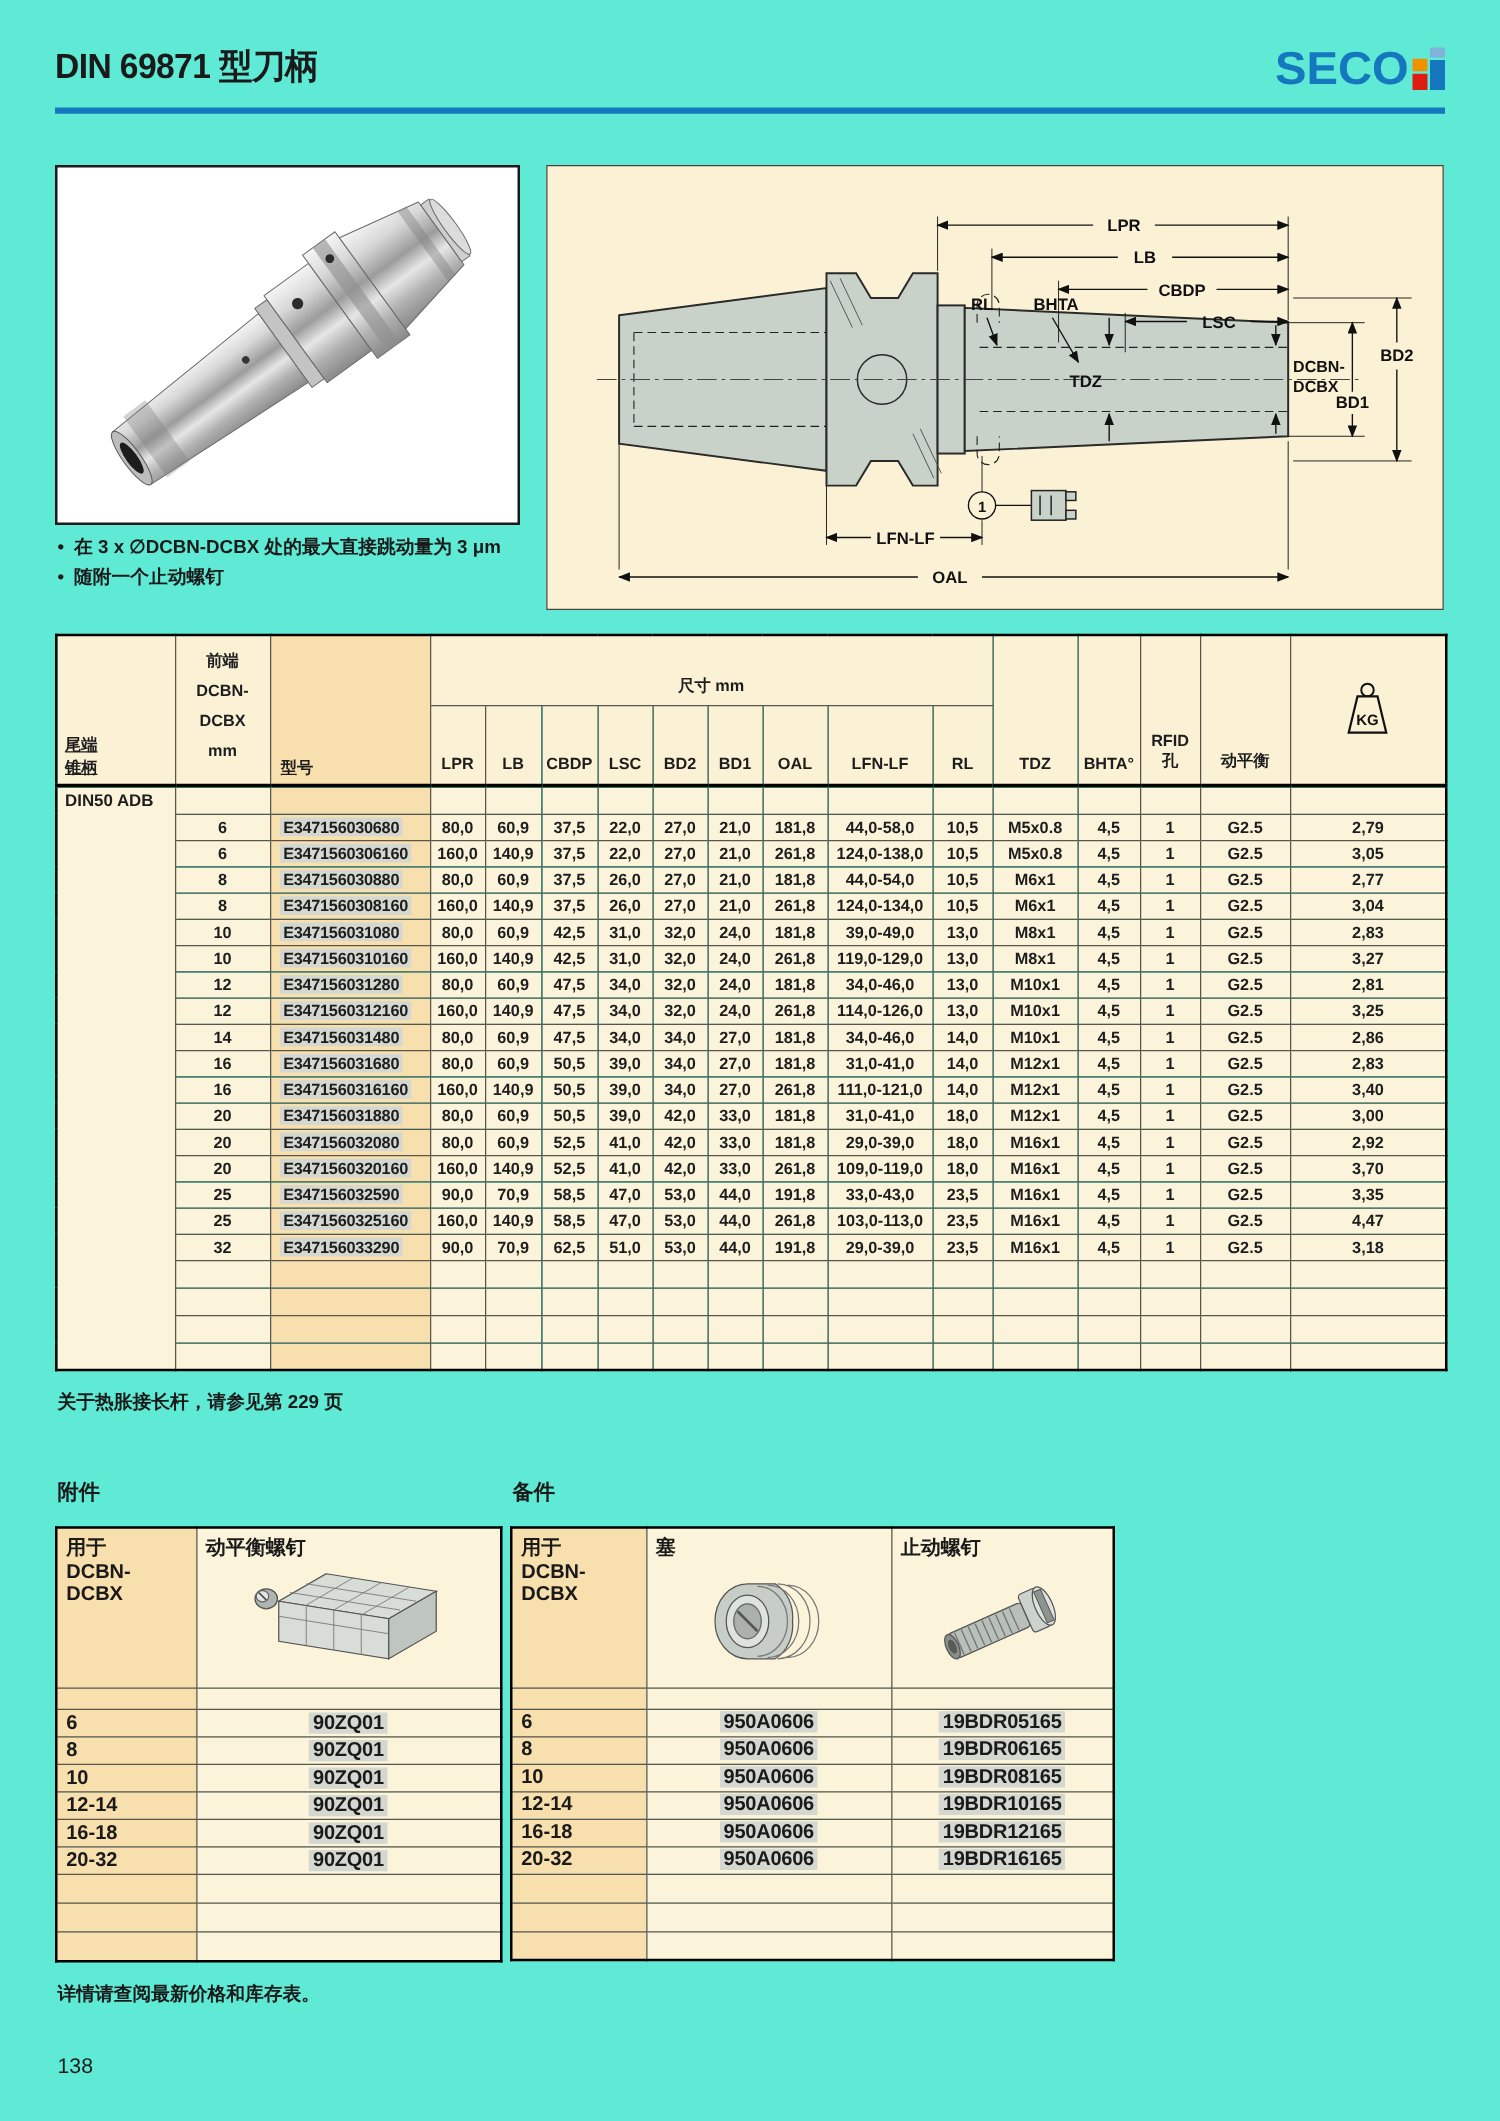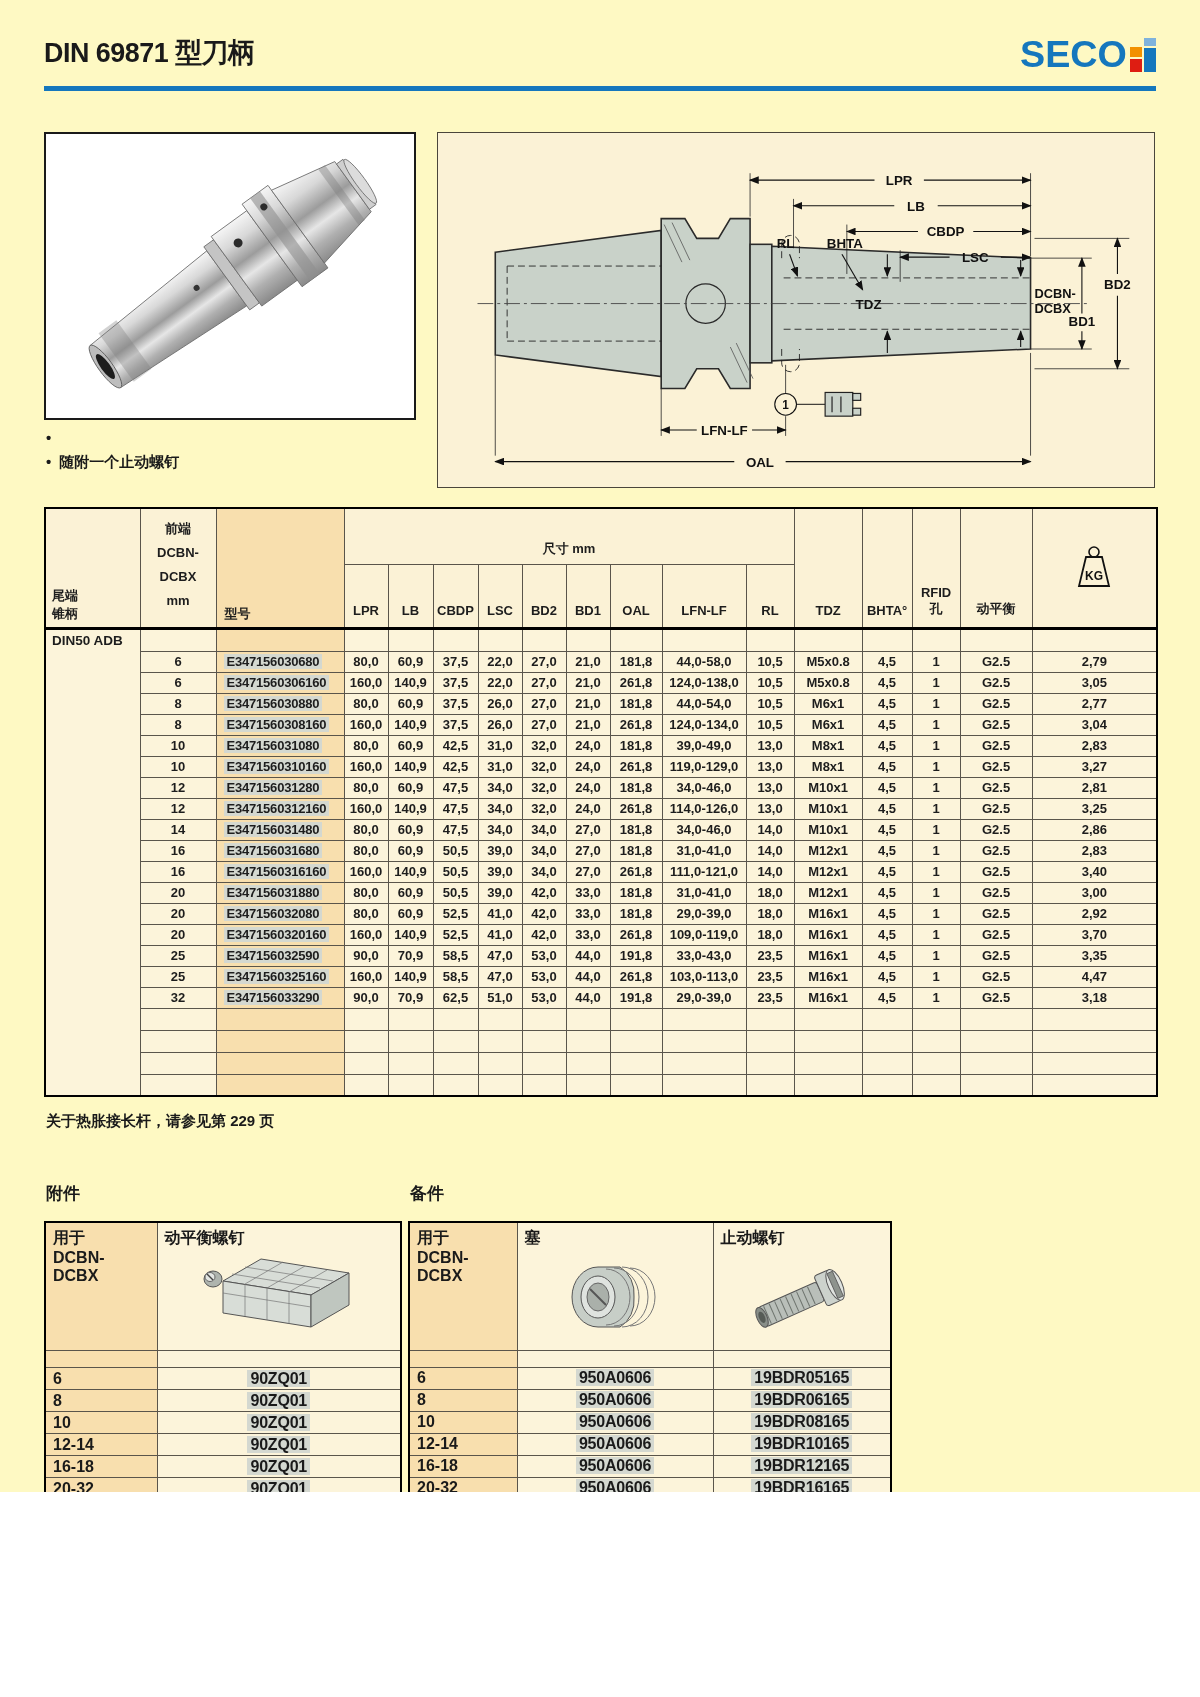--- a/index.html
+++ b/index.html
@@ -1,17 +1,17 @@
 <!DOCTYPE html>
 <html><head>
 <meta charset="utf-8">
 <style>
   * { margin:0; padding:0; box-sizing:border-box; }
   html,body { background:#fff; }
-  .page { position:relative; width:1200px; height:1492px; background:#fef9c3;
+  .page { position:relative; width:1200px; height:1697px; background:#5eead4;
           font-family:"Liberation Sans", sans-serif; color:#1a1a1a; overflow:hidden; }
 
   
   .title { position:absolute; left:44px; top:34px; font-size:28px; font-weight:700;
            letter-spacing:-0.5px; transform:scaleX(.96); transform-origin:left; }
   .logo { position:absolute; right:44px; top:38px; display:flex; align-items:flex-start; gap:5px; }
   .logo-text { color:#1577bd; font-size:37px; font-weight:700; letter-spacing:0px; line-height:34px;
                transform:scaleX(1.02); transform-origin:left; }
   .logo-mark { display:flex; gap:2px; height:34px; }
   .lm-col { display:flex; flex-direction:column; gap:2px; justify-content:flex-end; }
@@ -29,21 +29,21 @@
   .bullet { display:flex; gap:8px; line-height:24px; }
   .bullet .dot { font-size:15px; }
 
   
   .mt { position:absolute; left:44px; top:507px; width:1112px; border-collapse:collapse;
         table-layout:fixed; border:2px solid #000; font-size:13px; }
   .mt th, .mt td { border:1px solid #5a554b; padding:0 2px; color:#1d1d1d; overflow:hidden; }
   .mt th { background:#fbf2d6; font-weight:700; }
   .mt td { background:#fcf4da; font-weight:600; text-align:center; white-space:nowrap; }
   .mt .hdr-bottom { border-bottom:3px solid #000; }
-  th.h-tail { vertical-align:bottom; text-align:left; padding:4px 6px; }
+  th.h-tail { vertical-align:bottom; text-align:left; padding:4px 6px;text-decoration:underline; }
   th.h-front { vertical-align:top; text-align:center; padding-top:8px; line-height:24px; }
   th.h-model { vertical-align:bottom; text-align:left; padding:4px 8px; background:#f8dfae; }
   th.h-size-group { vertical-align:bottom; text-align:center; padding-bottom:6px; height:56px; }
   th.h-col { vertical-align:bottom; text-align:center; padding-bottom:9px; height:64px; }
   th.h-span { vertical-align:bottom; text-align:center; padding-bottom:9px; }
   th.h-kg { vertical-align:middle; text-align:center; }
   .pre { white-space:pre-line; }
   .mt td.tail { vertical-align:top; text-align:left; font-weight:700; padding:3px 6px; font-size:13.5px; }
   .mt td.model { background:#f8dfae; text-align:left; padding-left:7px; }
   .mt tr.grp { height:23px; } .mt tr.dat { height:21px; } .mt tr.emp { height:22px; }
@@ -117,20 +117,21 @@
         <circle cx="210" cy="120" r="4.5" fill="#2b2b2b"></circle>
         <circle cx="150" cy="132" r="3" fill="#333"></circle>
         <circle cx="252" cy="106" r="3.5" fill="#2b2b2b"></circle>
       </g>
     </svg>
   </div>
 
   <div class="bullets">
     <div class="bullet">
         <span class="dot">•</span>
+      <span>在 3 x ∅DCBN-DCBX 处的最大直接跳动量为 3 μm</span>
       </div>
     <div class="bullet">
         <span class="dot">•</span>
       <span>随附一个止动螺钉</span>
       </div>
   </div>
 
   <div class="diagram-box">
     <svg width="715" height="353" viewBox="0 0 724 356">
       <defs>

